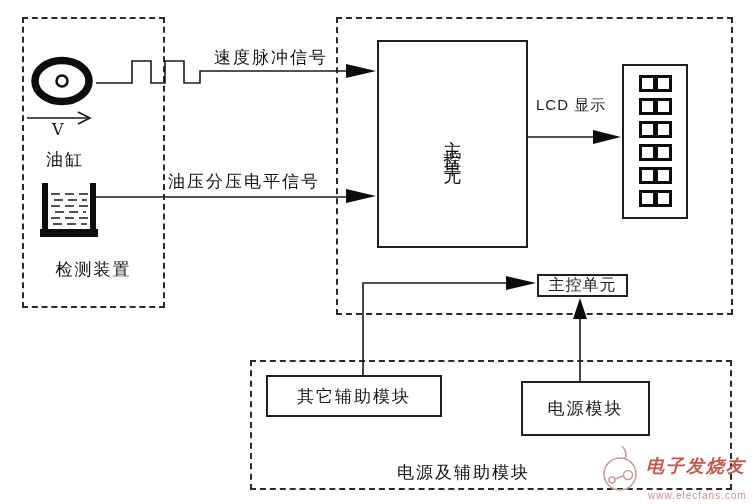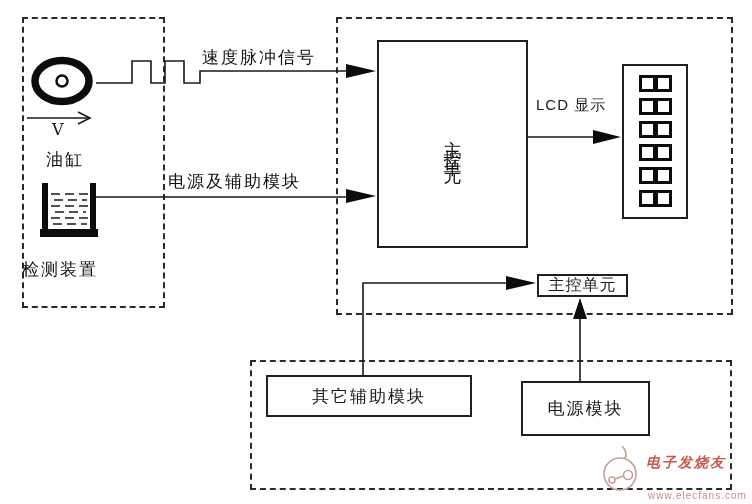--- a/index.html
+++ b/index.html
@@ -5,34 +5,34 @@
   html,body{margin:0;padding:0;background:#fff;}
   #stage{
     position:relative;width:752px;height:504px;background:#ffffff;
     font-family:"Liberation Sans","DejaVu Sans",sans-serif;color:#1a1a1a;
     overflow:hidden;
   }
   .abs{position:absolute;}
   .dashed-box{border:2px dashed #2a2a2a;box-sizing:border-box;background:transparent;}
   .solid-box{border:2px solid #1f1f1f;box-sizing:border-box;background:#fff;}
   .lbl{white-space:nowrap;font-size:17px;letter-spacing:2px;color:#111;}
-  .lbl-center{text-align:left;}
+  .lbl-center{text-align:center;}
   .vtext{
     writing-mode:vertical-rl;text-orientation:upright;
     font-size:18px;letter-spacing:9px;color:#111;
   }
   .main-unit-box{display:flex;align-items:center;justify-content:center;}
   .small-box-lbl{font-size:16px;letter-spacing:1px;display:flex;align-items:center;justify-content:center;height:100%;}
   .mod-lbl{font-size:17px;letter-spacing:2px;display:flex;align-items:center;justify-content:center;height:100%;}
   svg{position:absolute;left:0;top:0;pointer-events:none;}
   .seg-col{display:flex;flex-direction:column;align-items:center;gap:6px;padding-top:9px;}
   .seg-row{display:flex;}
   .seg-cell{width:11px;height:11px;border:3px solid #0c0c0c;background:#fff;}
   .seg-cell + .seg-cell{border-left-width:3px;margin-left:-1px;}
-  .wm-brand{font-size:14px;font-weight:bold;letter-spacing:2px;font-style:italic;}
+  .wm-brand{font-size:18px;font-weight:bold;letter-spacing:2px;font-style:italic;}
   .wm-url{font-size:10px;letter-spacing:1px;}
   .v-label{font-family:"DejaVu Serif","Liberation Serif",serif;font-size:16px;}
 </style>
 </head>
 <body>
 
 <div id="stage">
 
   <div class="abs dashed-box" style="left:22px;top:17px;width:143px;height:291px;"></div>
   <div class="abs dashed-box" style="left:336px;top:17px;width:397px;height:298px;"></div>
@@ -68,38 +68,39 @@
           <div class="seg-cell"></div>
           <div class="seg-cell"></div>
         </div>
       </div>
   </div>
 
   <div class="abs solid-box" style="left:537px;top:274px;width:91px;height:23px;">
     <span class="small-box-lbl" style="width:100%;">主控单元</span>
   </div>
 
-  <div class="abs solid-box" style="left:266px;top:375px;width:206px;height:42px;">
+  <div class="abs solid-box" style="left:266px;top:375px;width:176px;height:42px;">
     <span class="mod-lbl">其它辅助模块</span>
   </div>
 
   <div class="abs solid-box" style="left:521px;top:381px;width:129px;height:55px;text-align:right;">
     <span class="mod-lbl">电源模块</span>
   </div>
 
   <div class="abs lbl" style="left:42px;top:32px;margin-top:41px;">车轮</div>
   <div class="abs v-label" style="left:52px;top:120px;">V</div>
   <div class="abs lbl" style="left:46px;top:148px;">油缸</div>
   <div class="abs lbl lbl-center" style="left:22px;top:258px;width:143px;">检测装置</div>
 
-  <div class="abs lbl" style="left:202px;top:46px;">速度脉冲信号</div>
-  <div class="abs lbl" style="left:168px;top:170px;">电源及辅助模块</div>
+  <div class="abs lbl" style="left:214px;top:46px;">速度脉冲信号</div>
+  <div class="abs lbl" style="left:168px;top:170px;">油压分压电平信号</div>
 
   <div class="abs" style="left:536px;top:96px;font-size:15px;letter-spacing:1px;">LCD 显示</div>
 
+  <div class="abs lbl" style="left:397px;top:461px;">电源及辅助模块</div>
 
   <svg width="752" height="504" viewBox="0 0 752 504">
 
     <g>
       <ellipse cx="62" cy="81" rx="27" ry="20.5" fill="#fff" stroke="#0c0c0c" stroke-width="7.5"></ellipse>
       <circle cx="62" cy="81" r="5.5" fill="#fff" stroke="#0c0c0c" stroke-width="2.5"></circle>
     </g>
 
     <g stroke="#1a1a1a" stroke-width="1.6" fill="none">
       <line x1="27" y1="118" x2="89" y2="118"></line>

